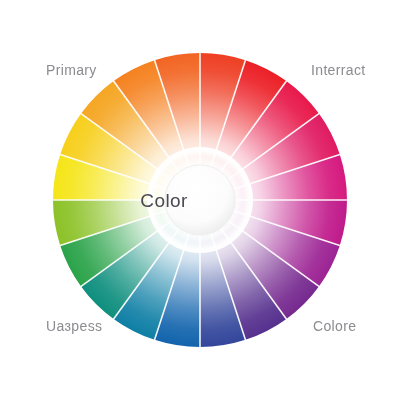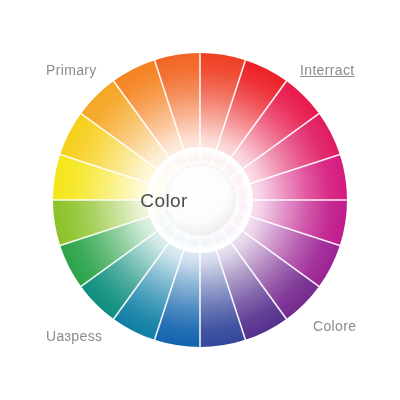--- a/index.html
+++ b/index.html
@@ -29,22 +29,22 @@
   .corner-label {
     position: absolute;
     font-family: "Liberation Sans", sans-serif;
     font-size: 14px;
     letter-spacing: 0.35px;
     color: #8b8b90;
     white-space: nowrap;
     user-select: none;
   }
   #label-top-left    { left: 46px;  top: 62px;  }
-  #label-top-right   { left: 300px; top: 62px; text-decoration: underline;  }
-  #label-bottom-left { left: 46px;  top: 328px; }
+  #label-top-right   { left: 311px; top: 62px;  }
+  #label-bottom-left { left: 46px;  top: 318px; }
   #label-bottom-right{ left: 313px; top: 318px; text-align: center; }
 
   #center-text {
     position: absolute;
     left: 0;
     top: 0;
     width: 328px;
     height: 400px;
     display: flex;
     align-items: center;

